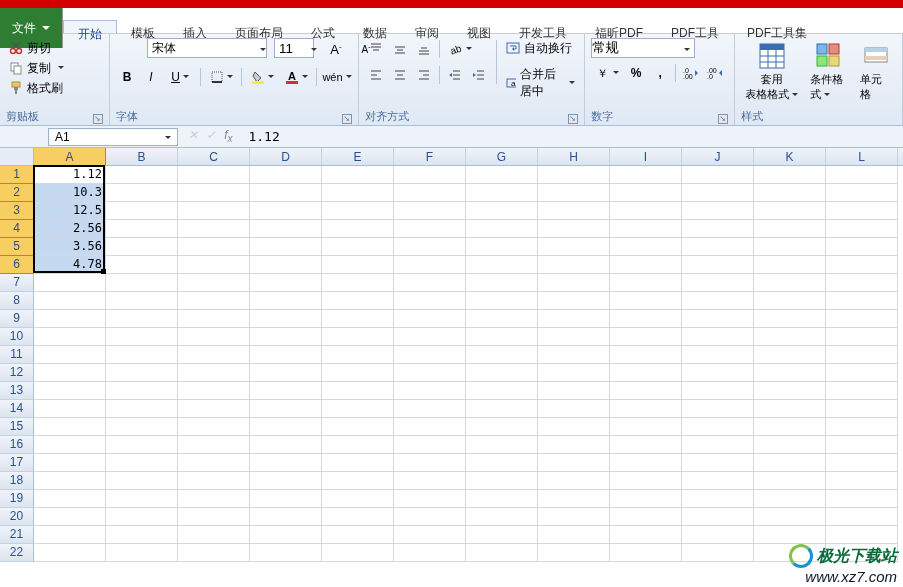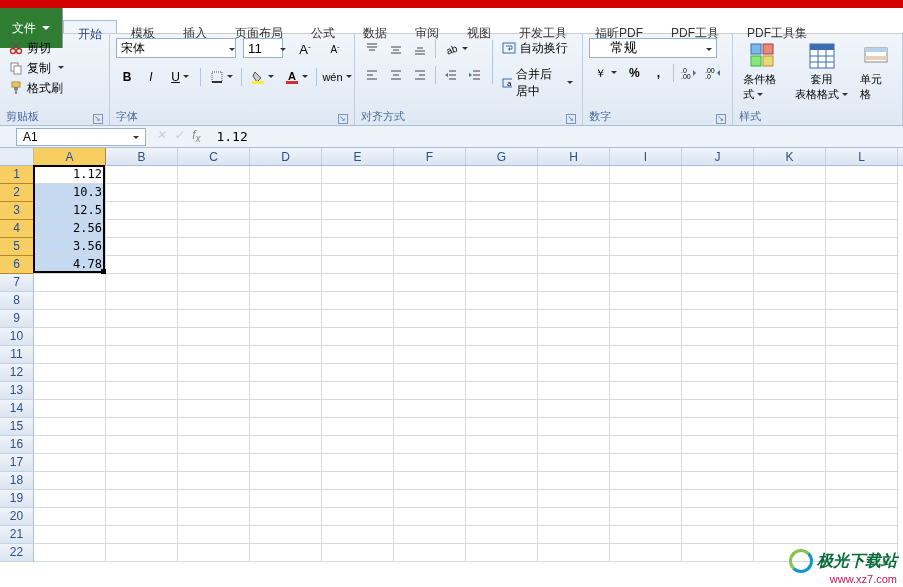--- a/index.html
+++ b/index.html
@@ -13,50 +13,50 @@
 .ribbon { display: flex; height: 92px; background: linear-gradient(#f2f6fb, #dfe8f4); border-bottom: 1px solid #a8bedb; }
 .group { border-right: 1px solid #c2cedb; display: flex; flex-direction: column; padding: 2px 6px 0; }
 .group-body { flex: 1; display: flex; align-items: flex-start; gap: 4px; padding-top: 2px; }
 .group-label { text-align: left; font-size: 11px; color: #4a6a98; padding: 1px 0; position: relative; }
 .group-label .dlg { position: absolute; right: 0; bottom: 1px; width: 10px; height: 10px; border: 1px solid #7a95b8; font-size: 8px; line-height: 8px; color: #5a7aa8; }
 .vcol { display: flex; flex-direction: column; gap: 0; }
 .btn-sm { display: flex; align-items: center; gap: 4px; padding: 1px 3px; font-size: 12px; cursor: pointer; height: 20px; }
 .big-btn { display: flex; flex-direction: column; align-items: center; padding: 2px 4px; cursor: pointer; font-size: 12px; }
 .big-btn .ico { width: 32px; height: 32px; display: flex; align-items: center; justify-content: center; }
 .dd-arrow::after { content: ""; display: inline-block; border: 3px solid transparent; border-top-color: #333; margin-left: 3px; transform: translateY(1px); }
-.font-box { display: flex; gap: 8px; margin-bottom: 2px; }
+.font-box { display: flex; gap: 8px; margin-bottom: 2px; margin-left: 31px; }
 .font-name { width: 120px; height: 20px; border: 1px solid #9bb0cd; background: #fff; padding: 1px 4px; font-size: 12px; }
 .font-size { width: 40px; height: 20px; border: 1px solid #9bb0cd; background: #fff; padding: 1px 4px; text-align: left; }
 .btn-row { display: flex; gap: 2px; }
 .toolbtn { width: 22px; height: 22px; display: flex; align-items: center; justify-content: center; cursor: pointer; border: 1px solid transparent; }
 .toolbtn.wd { width: 32px; }
 .sep { width: 1px; background: #b5c5da; margin: 2px 2px; }
 .namebox-row { display: flex; height: 22px; border-bottom: 1px solid #a8bedb; background: #eef3fa; align-items: center; }
-.name-box { width: 130px; height: 18px; margin-left: 16px; border: 1px solid #9bb0cd; background: #fff; padding: 0 6px; font-size: 12px; display: flex; align-items: center; justify-content: space-between; }
+.name-box { width: 130px; height: 18px; margin-left: 48px; border: 1px solid #9bb0cd; background: #fff; padding: 0 6px; font-size: 12px; display: flex; align-items: center; justify-content: space-between; }
 .fx-icons { display: flex; gap: 8px; padding: 0 10px; color: #888; font-style: italic; }
 .formula-input { flex: 1; padding: 0 6px; font-family: monospace; font-size: 13px; }
 .grid-wrap { position: relative; }
 .col-headers { display: flex; height: 18px; background: linear-gradient(#f0f4fa, #dbe4f0); border-bottom: 1px solid #a8bedb; }
 .corner { width: 34px; border-right: 1px solid #a8bedb; background: #e6edf7; }
 .col-h { width: 72px; text-align: center; border-right: 1px solid #c5d2e3; font-size: 12px; color: #2d5089; line-height: 18px; cursor: pointer; }
 .col-h.sel { background: #f7ce61; border-right-color: #b8862a; }
 .grid-body { display: flex; }
 .row-headers { width: 34px; }
 .row-h { height: 18px; text-align: center; border-bottom: 1px solid #c5d2e3; border-right: 1px solid #a8bedb; font-size: 12px; color: #2d5089; background: linear-gradient(#f0f4fa, #dbe4f0); line-height: 17px; cursor: pointer; }
 .row-h.sel { background: #f7ce61; border-bottom-color: #b8862a; }
 .cells { position: relative; }
 .cell-row { display: flex; }
 .cell { width: 72px; height: 18px; border-right: 1px solid #d4d9e0; border-bottom: 1px solid #d4d9e0; font-size: 12px; font-family: SimSun, monospace; text-align: right; padding: 0 3px; line-height: 17px; }
 .cell.sel { background: #c5d9f1; }
 .cell.active { background: #fff; }
 .selection-border { position: absolute; border: 2px solid #000; pointer-events: none; }
 .selection-border::after { content: ""; position: absolute; right: -3px; bottom: -3px; width: 5px; height: 5px; background: #000; }
 .watermark { position: absolute; right: 6px; bottom: 2px; text-align: right; }
 .watermark .wm1 { color: #0a6b3a; font-size: 16px; font-style: italic; font-weight: bold; display: flex; align-items: center; justify-content: flex-end; gap: 4px; padding-left: 40px; }
-.watermark .wm2 { color: #be185d; font-size: 11px; }
+.watermark .wm2 { color: #0f172a; font-size: 15px; font-style: italic; }
 .swirl { width: 24px; height: 24px; border: 3px solid #84c44a; border-radius: 50%; border-right-color: #1793d4; border-bottom-color: #1793d4; display: inline-block; }
 svg { display: block; }
 </style>
 </head>
 <body>
 
 <div class="topbar"></div>
 
 <div class="tabbar">
   <div class="file-tab">文件</div>
@@ -256,21 +256,21 @@
             <span>合并后居中</span>
           </div>
       </div>
     </div>
     <div class="group-label"><span>对齐方式</span><span class="dlg">↘</span></div>
   </div>
 
   <div class="group" style="min-width:150px">
     <div class="group-body" style="flex-direction:column; gap:4px">
       <div style="display:flex">
-          <input style="width: 128px; height: 20px; border: 1px solid rgb(155, 176, 205); padding: 1px 20px;" value="常规">
+          <input style="width: 104px; height: 20px; border: 1px solid rgb(155, 176, 205); padding: 1px 0;" value="常规">
           <span class="dd-arrow" style="margin-left:-14px;margin-top:4px"></span>
         </div>
       <div class="btn-row">
         <div class="toolbtn wd dd-arrow">
             <svg width="14" height="14">
               <text x="1" y="11" font-size="11">￥</text>
             </svg>
           </div>
         <div class="toolbtn">
             <b>%</b>
@@ -293,44 +293,44 @@
               <path d="M15 4 L12 7 L15 10" fill="#3b6db0"></path>
             </svg>
           </div>
       </div>
     </div>
     <div class="group-label"><span>数字</span><span class="dlg">↘</span></div>
   </div>
 
   <div class="group" style="min-width:155px">
     <div class="group-body">
-      <div class="big-btn">
-          <div class="ico">
-            <svg width="28" height="28">
-              <rect x="2" y="2" width="10" height="10" fill="#7ab8e8" stroke="#3b6db0"></rect>
-              <rect x="14" y="2" width="10" height="10" fill="#e88a7a" stroke="#b03b3b"></rect>
-              <rect x="2" y="14" width="10" height="10" fill="#8ae87a" stroke="#3bb03b"></rect>
-              <rect x="14" y="14" width="10" height="10" fill="#e8d87a" stroke="#b0953b"></rect>
-            </svg>
-          </div>
-          <span class="dd-arrow" style="font-size:11px">条件格式</span>
-        </div>
       <div class="big-btn">
           <div class="ico">
             <svg width="28" height="28">
               <rect x="2" y="2" width="24" height="24" fill="#fff" stroke="#3b6db0"></rect>
               <rect x="2" y="2" width="24" height="6" fill="#3b6db0"></rect>
               <line x1="10" y1="2" x2="10" y2="26" stroke="#3b6db0"></line>
               <line x1="18" y1="2" x2="18" y2="26" stroke="#3b6db0"></line>
               <line x1="2" y1="14" x2="26" y2="14" stroke="#3b6db0"></line>
               <line x1="2" y1="20" x2="26" y2="20" stroke="#3b6db0"></line>
             </svg>
           </div>
           <span class="dd-arrow" style="font-size:11px;text-align:center;white-space:pre">套用
 表格格式</span>
+        </div>
+      <div class="big-btn">
+          <div class="ico">
+            <svg width="28" height="28">
+              <rect x="2" y="2" width="10" height="10" fill="#7ab8e8" stroke="#3b6db0"></rect>
+              <rect x="14" y="2" width="10" height="10" fill="#e88a7a" stroke="#b03b3b"></rect>
+              <rect x="2" y="14" width="10" height="10" fill="#8ae87a" stroke="#3bb03b"></rect>
+              <rect x="14" y="14" width="10" height="10" fill="#e8d87a" stroke="#b0953b"></rect>
+            </svg>
+          </div>
+          <span class="dd-arrow" style="font-size:11px">条件格式</span>
         </div>
       <div class="big-btn">
           <div class="ico">
             <svg width="28" height="28">
               <rect x="3" y="6" width="22" height="14" fill="#fff" stroke="#888"></rect>
               <rect x="3" y="6" width="22" height="4" fill="#b8d0e8"></rect>
               <rect x="3" y="14" width="22" height="4" fill="#e8d0b8"></rect>
             </svg>
           </div>
           <span style="font-size:11px">单元格</span>

